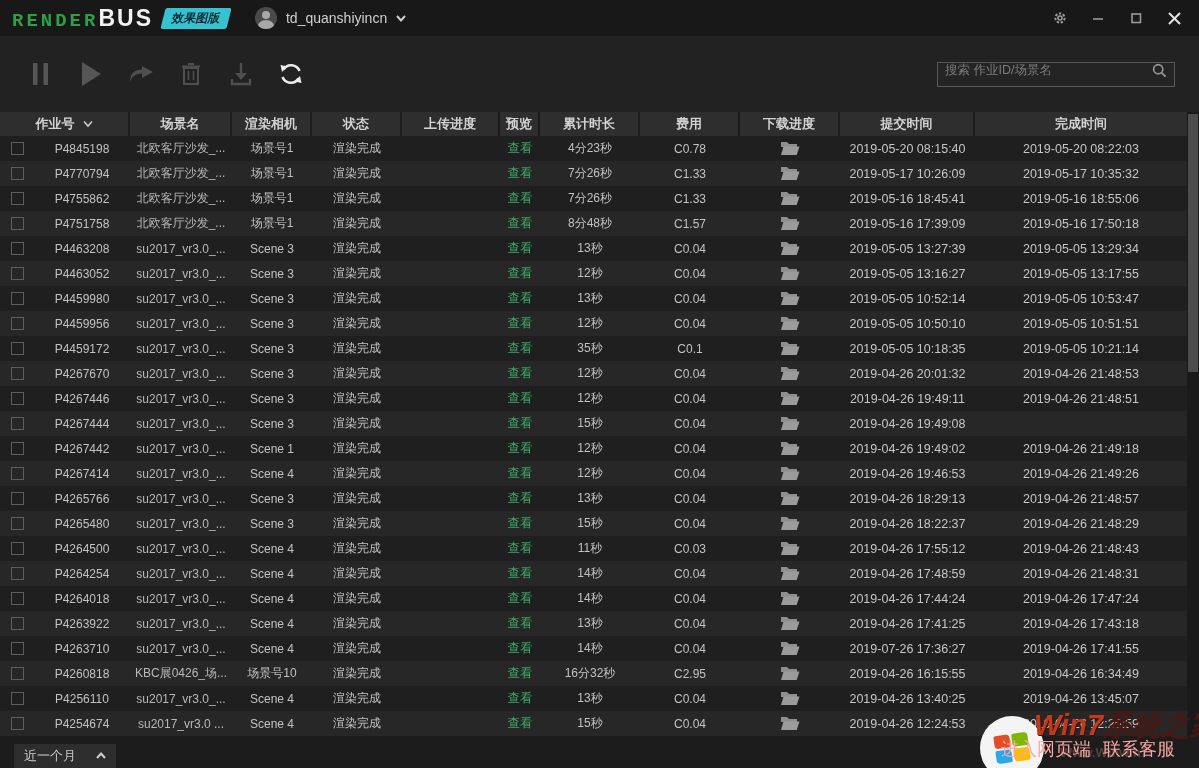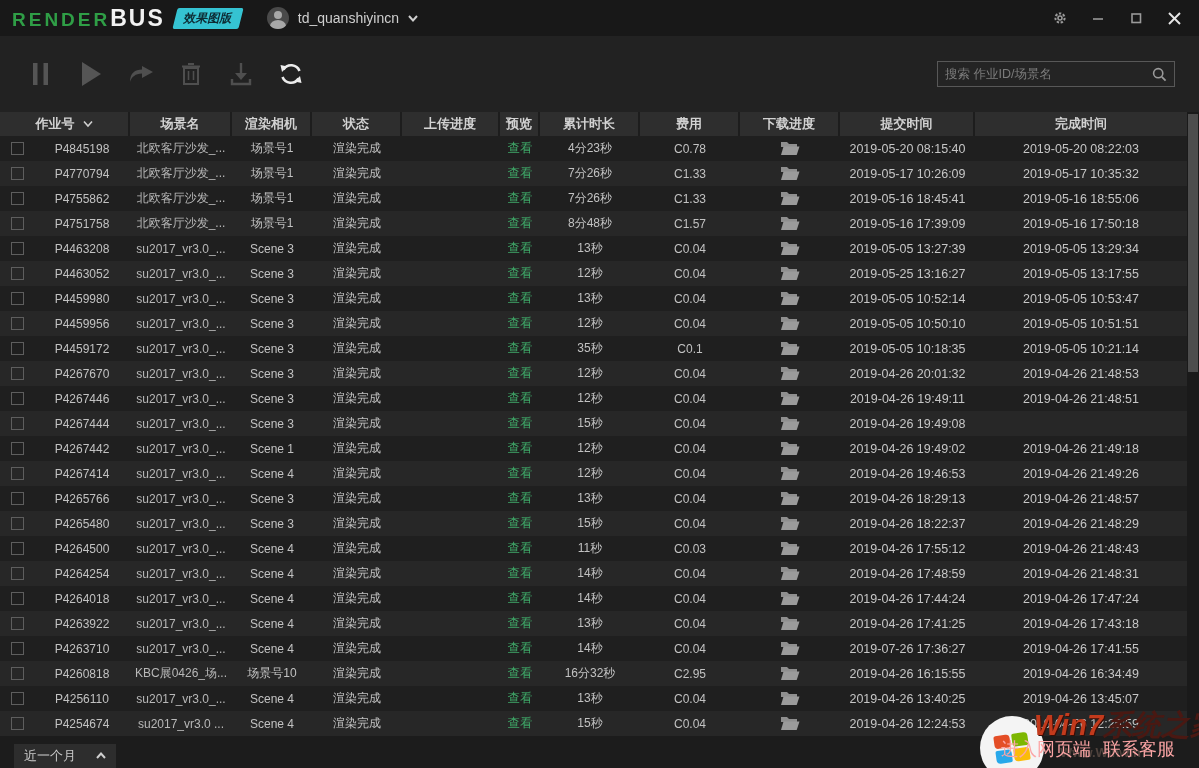--- a/index.html
+++ b/index.html
@@ -11,21 +11,21 @@
     background:#1d1d1d; overflow:hidden; color:#c6c6c6;
     --cols: 34px 96px 102px 80px 90px 98px 40px 100px 100px 100px 135px 1fr;
   }
 
   
   .titlebar {
     position:absolute; top:0; left:0; right:0; height:36px;
     background:#181818; display:flex; align-items:center; padding:0 10px;
   }
   .logo { display:flex; align-items:baseline; margin-left:2px; }
-  .logo .p1 { font-weight:bold; font-size:19px; letter-spacing:3px; color:#2f9e46; }
+  .logo .p1 { font-weight:bold; font-size:19px; letter-spacing:3px; color:#2f9e46;font-family:Liberation Mono, monospace; }
   .logo .p2 { font-weight:bold; font-size:23px; letter-spacing:2px; color:#f2f2f2; }
   .badge {
     margin-left:10px; transform:skewX(-14deg); background:#35c3d2;
     color:#0d2b33; font-size:12px; font-weight:bold; padding:2px 9px; border-radius:2px;
   }
   .userblock { display:flex; align-items:center; margin-left:26px; cursor:default; }
   .avatar { width:22px; height:22px; border-radius:50%; background:#4a4a4a; position:relative; overflow:hidden; }
   .avatar .head { position:absolute; left:7px; top:4px; width:8px; height:8px; border-radius:50%; background:#a8a8a8; }
   .avatar .body { position:absolute; left:3px; top:13px; width:16px; height:12px; border-radius:50% 50% 0 0; background:#a8a8a8; }
   .username { margin-left:9px; font-size:14px; color:#cfcfcf; }
@@ -37,21 +37,21 @@
   .wbtn svg { display:block; }
 
   
   .toolbar {
     position:absolute; top:36px; left:0; right:0; height:76px;
     background:#222222; display:flex; align-items:center; padding:0 24px;
   }
   .tool { width:34px; height:34px; margin-right:16px; display:flex; align-items:center; justify-content:center; }
   .searchbox {
     margin-left:auto; width:238px; height:25px; border:1px solid #585858;
-    display:flex; align-items:center; background:#242424; padding:12px 7px;
+    display:flex; align-items:flex-start; background:#242424; padding:0 7px;
   }
   .searchbox input {
     flex:1; background:transparent; border:none; outline:none;
     color:#bcbcbc; font-size:12.5px; font-family:"Liberation Sans",sans-serif;
   }
   .searchbox input::placeholder { color:#7c7c7c; }
 
   
   .thead {
     position:absolute; top:112px; left:0; right:12px; height:24px;
@@ -357,21 +357,21 @@
           <span class="viewlink">查看</span>
         </div>
         <div class="cell c-dur">12秒</div>
         <div class="cell c-cost">C0.04</div>
         <div class="cell c-dl">
           <svg width="20" height="15" viewBox="0 0 20 15">
             <path d="M1 1 h6 l2 2 h8 v3 h-16 z" fill="#8f8f8f"></path>
             <path d="M3.5 5.5 h16 l-2.8 8.5 h-15.7 z" fill="#9b9b9b"></path>
           </svg>
         </div>
-        <div class="cell c-sub">2019-05-25 13:16:27</div>
+        <div class="cell c-sub">2019-05-05 13:16:27</div>
         <div class="cell c-fin">2019-05-05 13:17:55</div>
       </div>
       <div class="trow even">
         <div class="cell c-cb">
           <span class="cb"></span>
         </div>
         <div class="cell c-job">P4459980</div>
         <div class="cell c-scene">su2017_vr3.0_...</div>
         <div class="cell c-cam">Scene 3</div>
         <div class="cell c-status">渲染完成</div>

